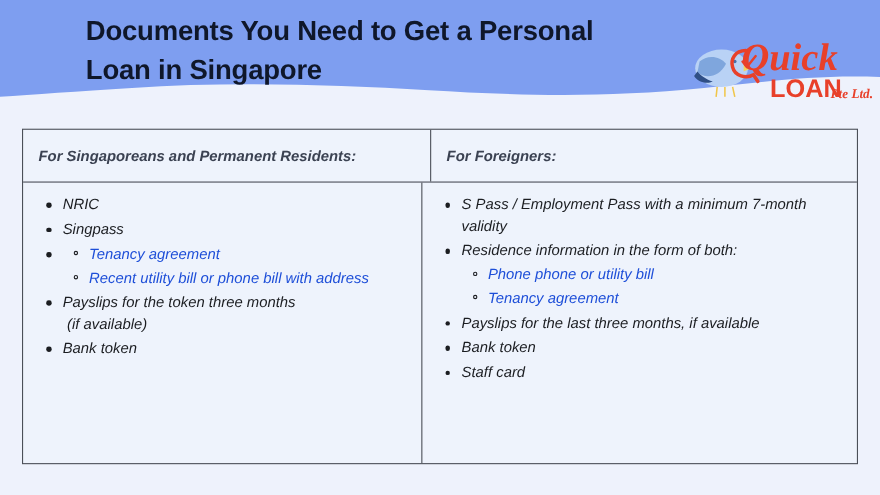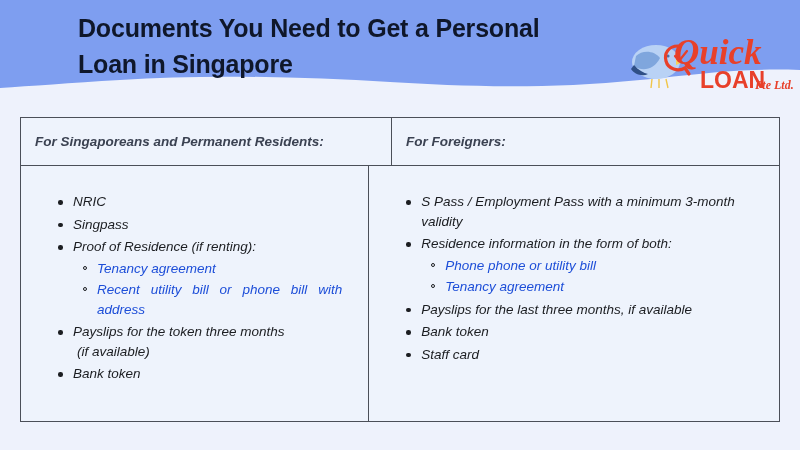--- a/index.html
+++ b/index.html
@@ -106,21 +106,21 @@
     box-sizing: border-box;
   }
   .td-cell {
     padding: 10px 10px 8px 10px;
     box-sizing: border-box;
     height: 100%;
   }
 
   
   ul.doc-list {
-    margin: 16px;
+    margin: 0;
     padding: 0 0 0 26px;
     list-style: none;
   }
   ul.doc-list > li {
     position: relative;
     font-size: 13.5px;
     line-height: 19.5px;
     color: #1b1d21;
     margin: 0 0 3px 0;
     padding-left: 0;
@@ -222,21 +222,20 @@
     <div class="col-left">
       <div class="td-cell">
         <ul class="doc-list">
           <li>
             <span class="blabel">NRIC</span>
           </li>
           <li>
             <span class="blabel">Singpass</span>
           </li>
           <li>
-            <span class="blabel">Proof of Residence (if renting):</span>
             <ul class="sub-list">
               <li>
                 <span>Tenancy agreement</span>
               </li>
               <li class="justify">
                 <span>Recent utility bill or phone bill with address</span>
               </li>
             </ul>
           </li>
           <li>
@@ -247,21 +246,21 @@
             <span class="blabel">Bank token</span>
           </li>
         </ul>
       </div>
     </div>
 
     <div class="col-right">
       <div class="td-cell">
         <ul class="doc-list">
           <li>
-            <span class="blabel">S Pass / Employment Pass with a minimum 3-month validity</span>
+            <span class="blabel">S Pass / Employment Pass with a minimum 7-month validity</span>
           </li>
           <li>
             <span class="blabel">Residence information in the form of both:</span>
             <ul class="sub-list">
               <li>
                 <span>Phone phone or utility bill</span>
               </li>
               <li>
                 <span>Tenancy agreement</span>
               </li>

